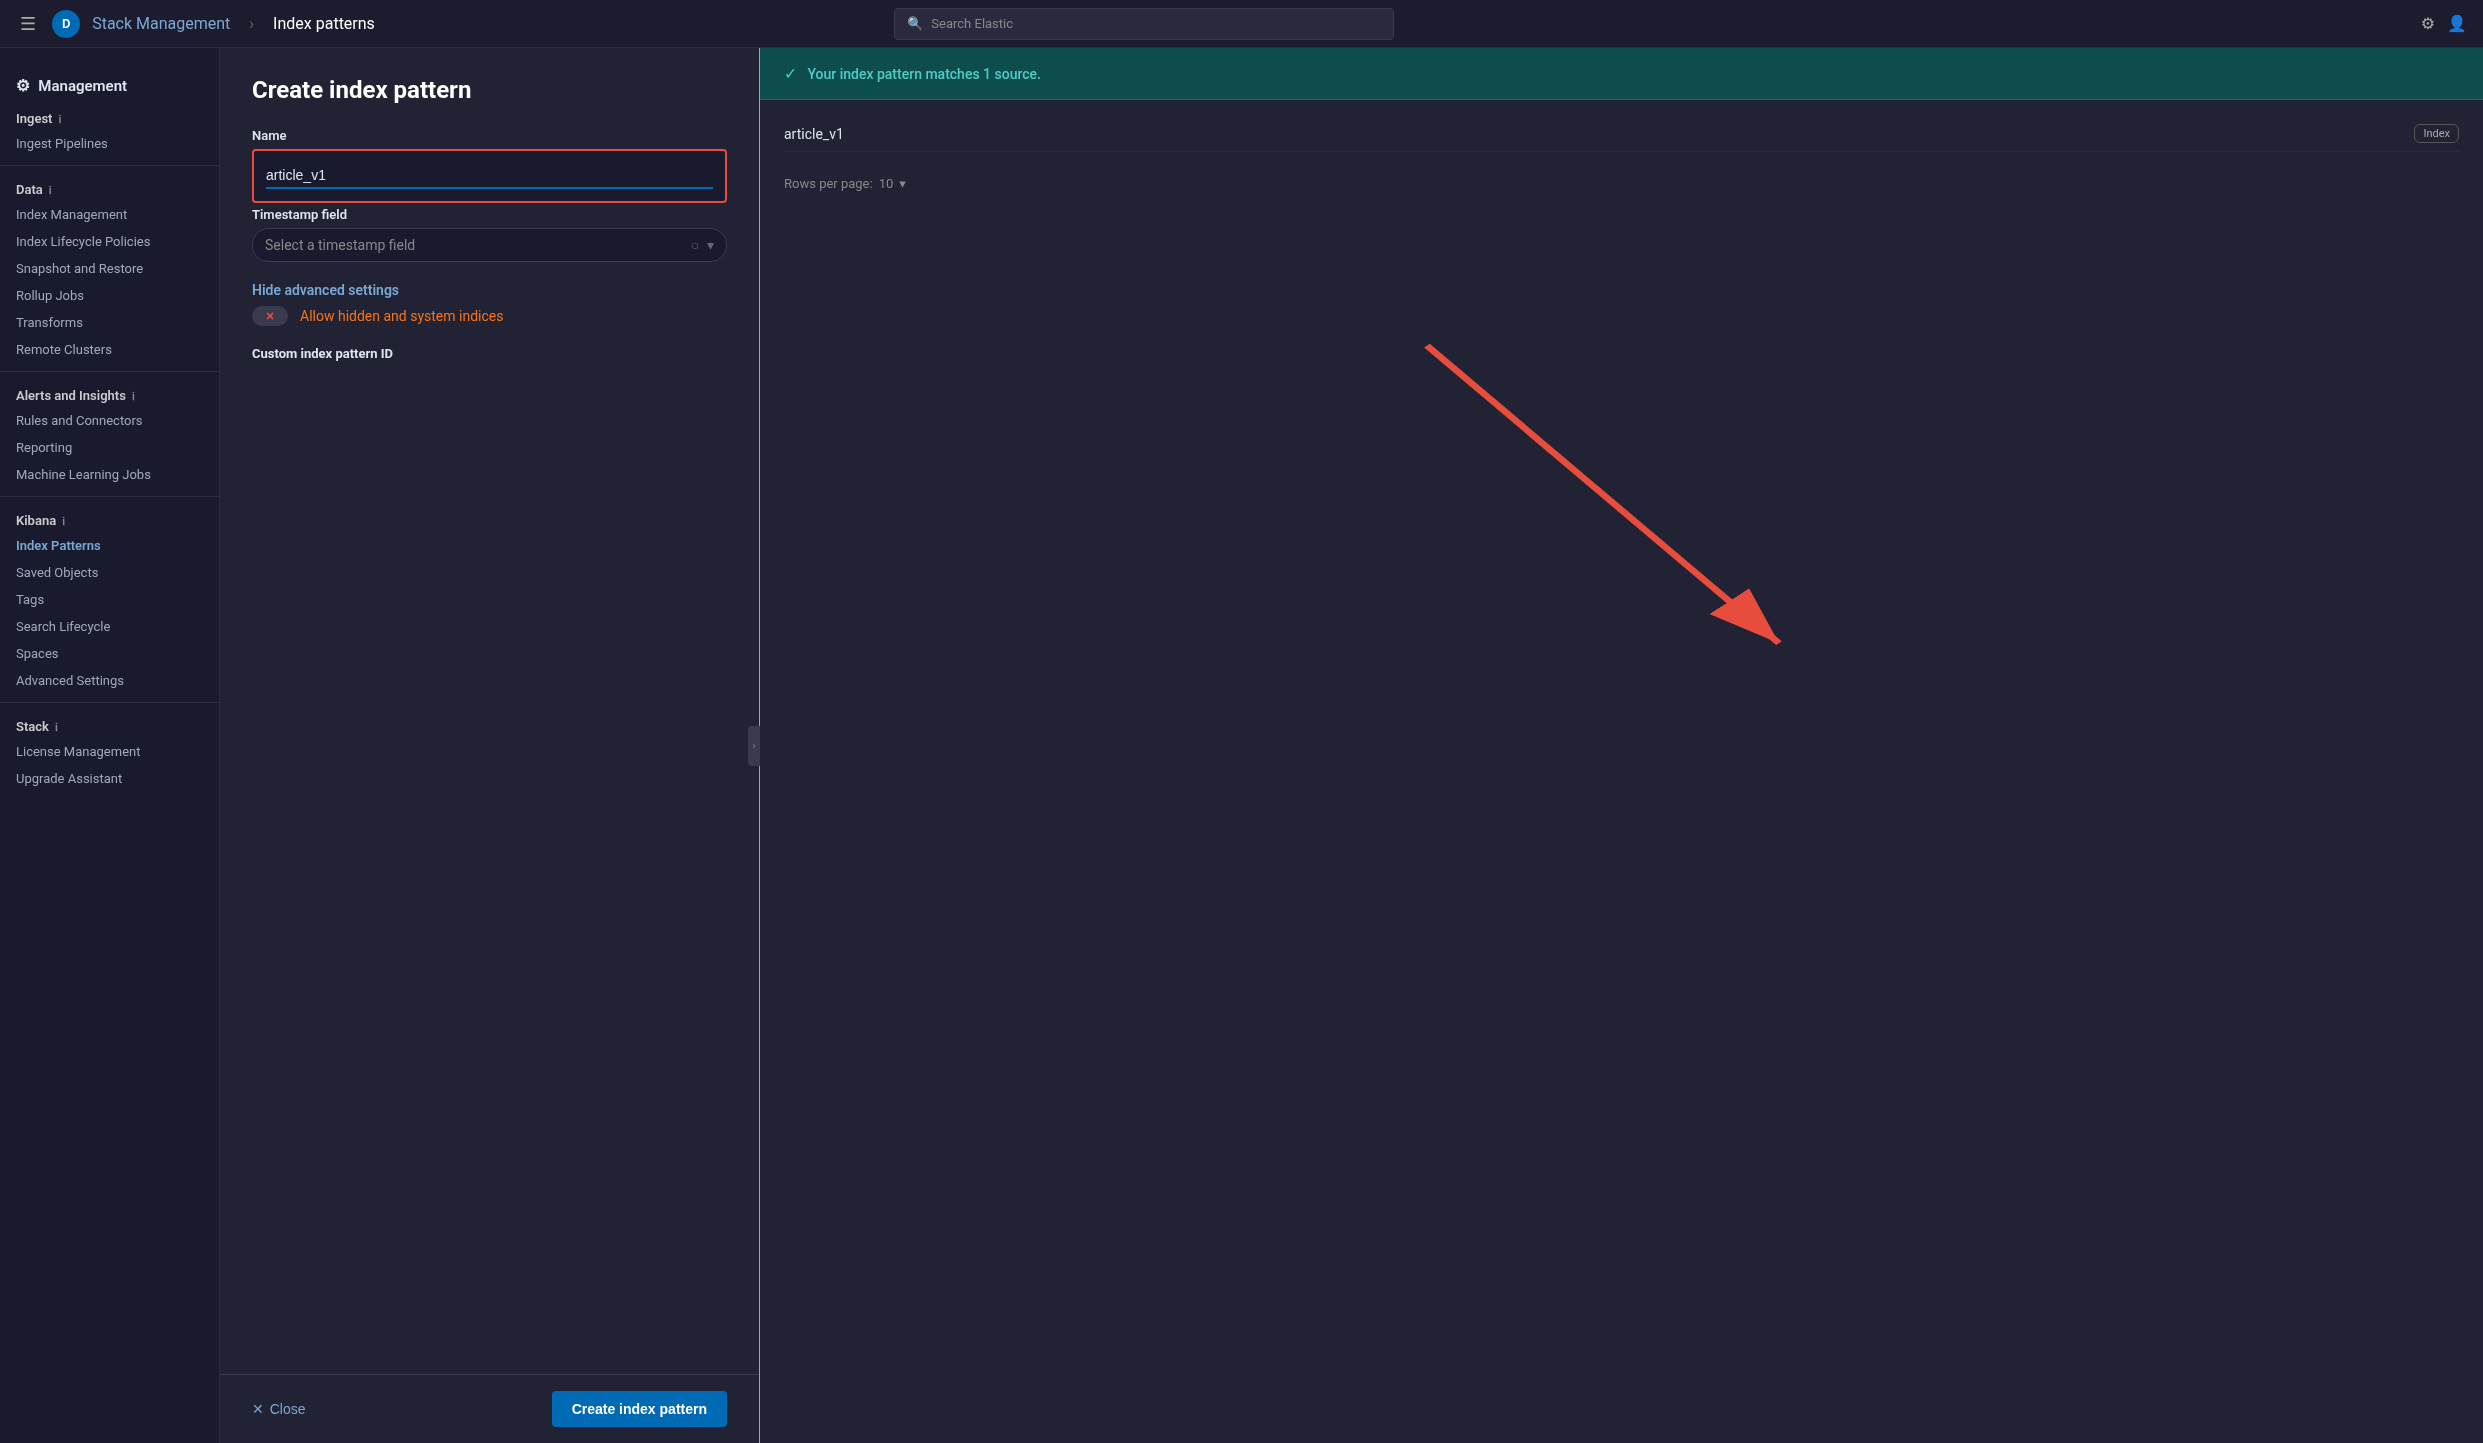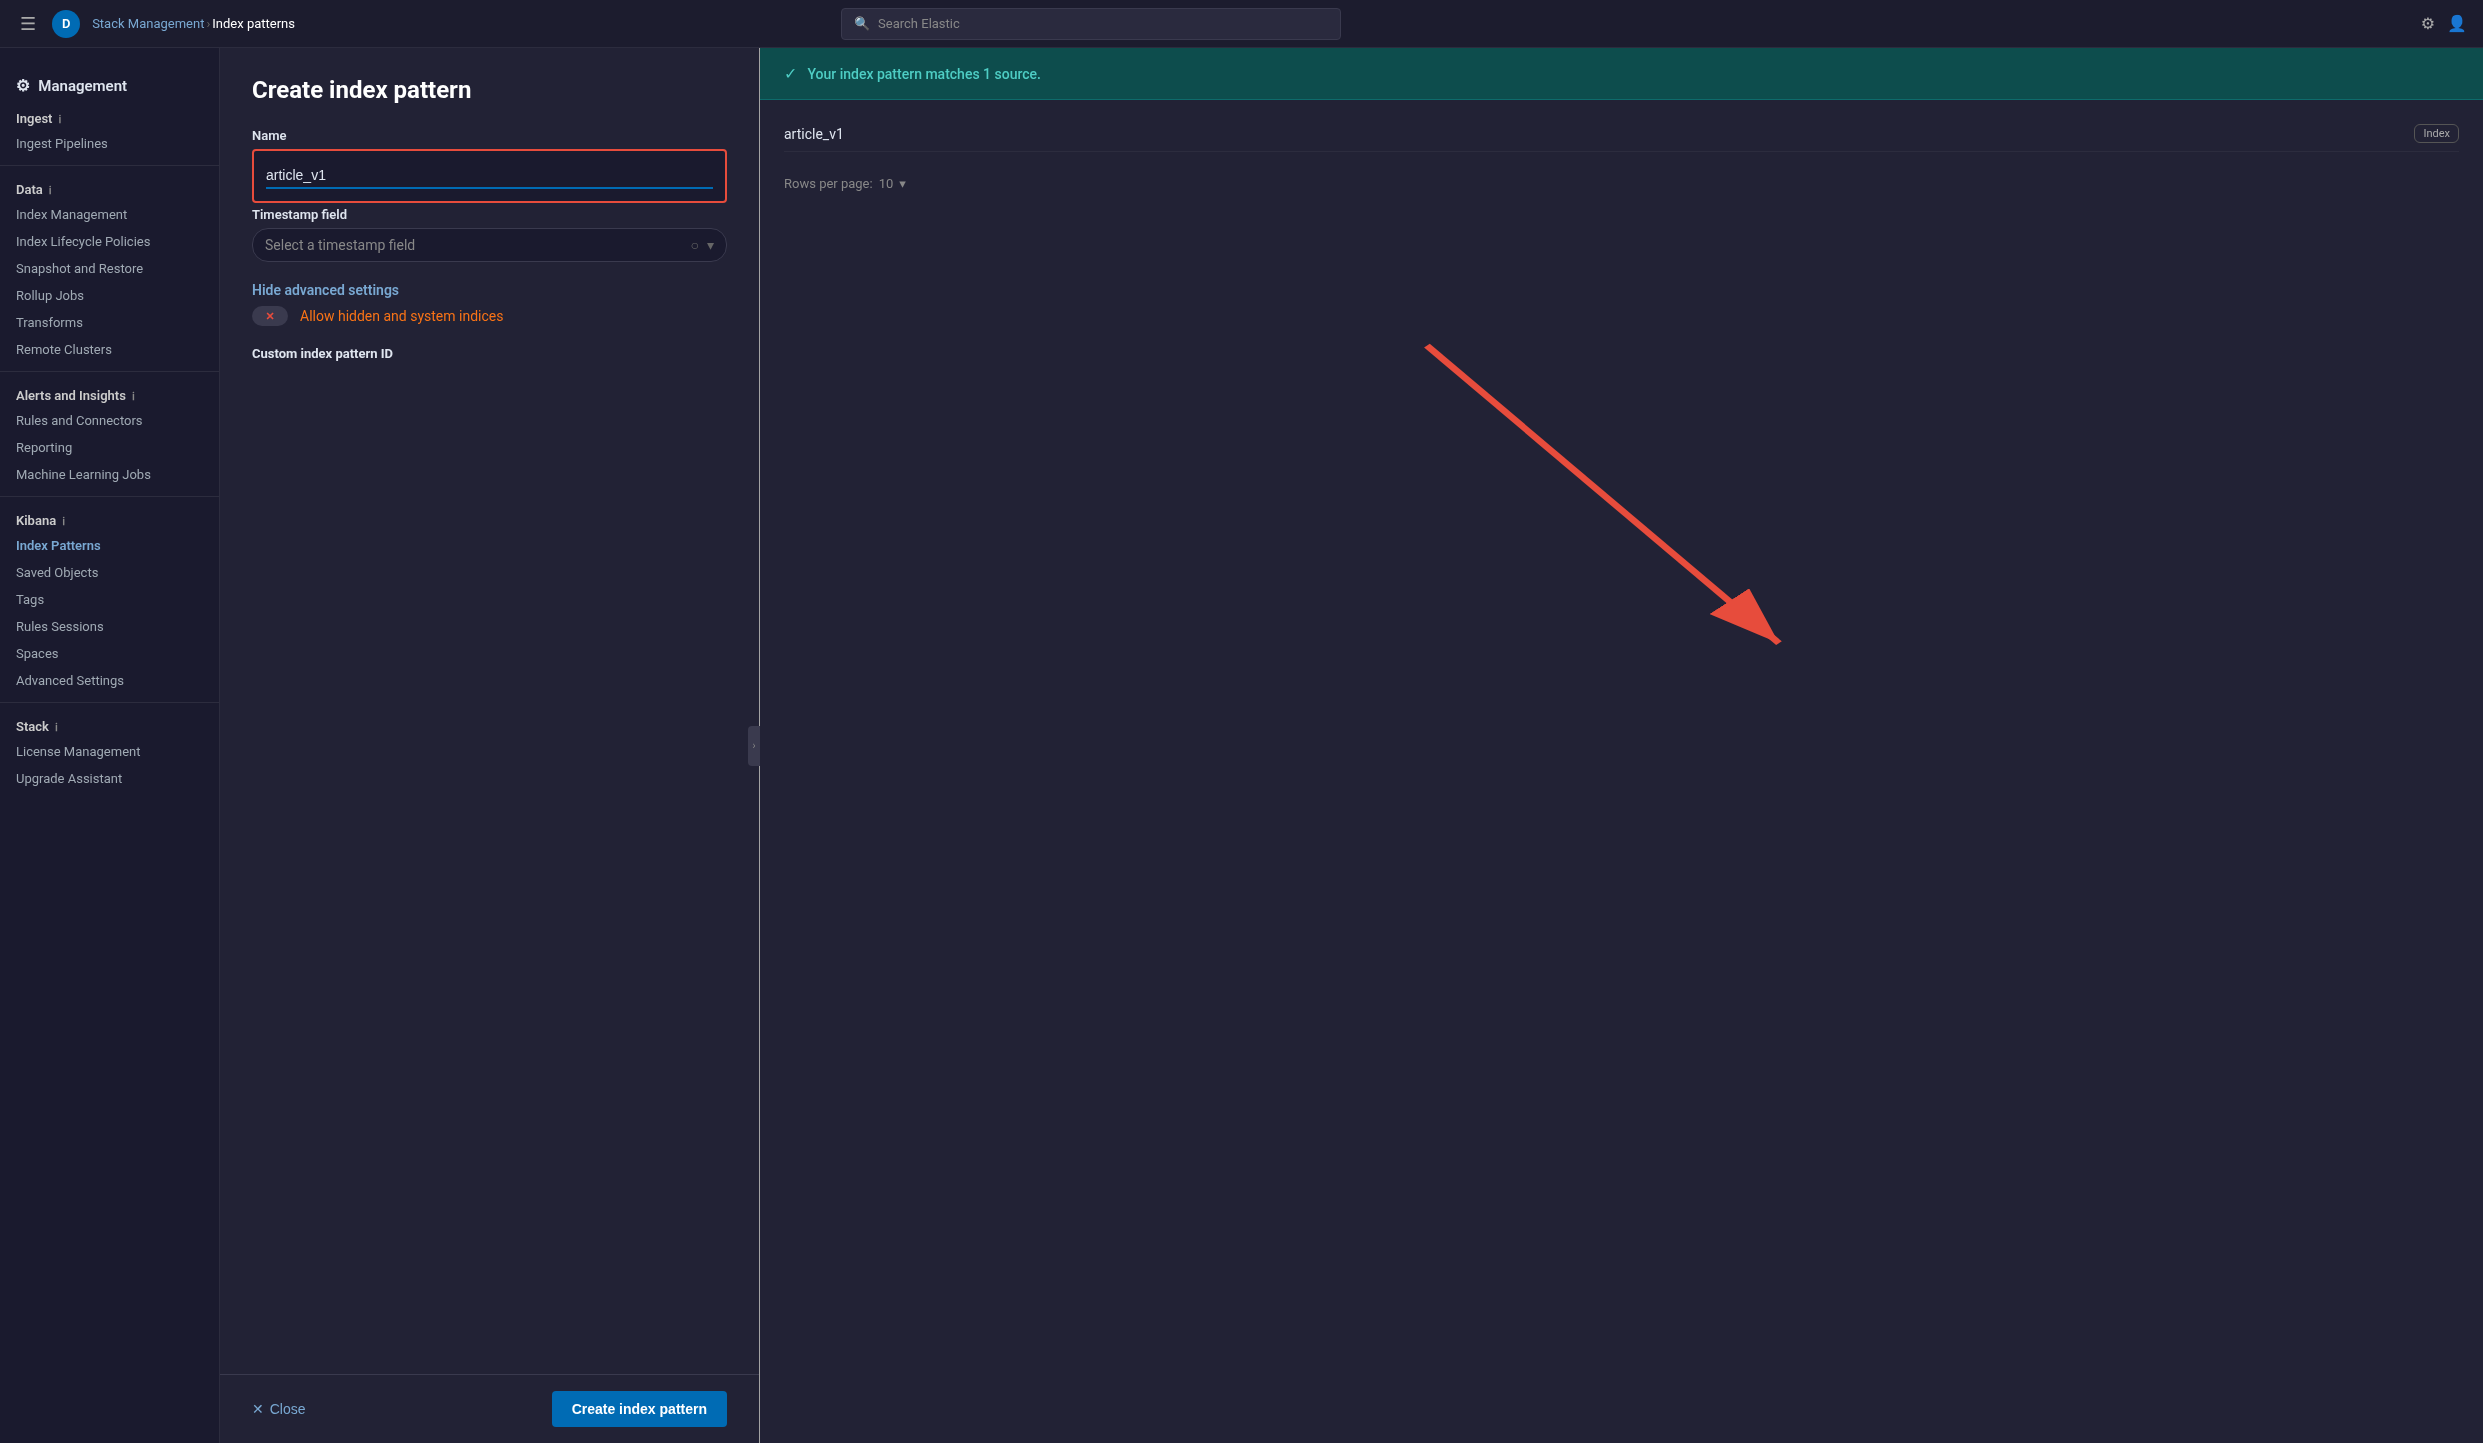--- a/index.html
+++ b/index.html
@@ -38,22 +38,22 @@
       display: flex;
       align-items: center;
       justify-content: center;
       font-size: 13px;
       font-weight: 600;
       color: #fff;
     }
     .breadcrumb {
       display: flex;
       align-items: center;
-      gap: 2px;
-      font-size: 13px;
+      gap: 19px;
+      font-size: 16px;
       justify-content: center;
     }
     .breadcrumb-item {
       color: #79a8d2;
       cursor: pointer;
     }
     .breadcrumb-item.active { color: #fff; }
     .breadcrumb-sep { color: #666; }
 
     .search-bar {
@@ -546,21 +546,21 @@
 
     <hr class="divider">
 
     <div class="sidebar-section-header">
       <span>Kibana</span>
       <span class="info-icon">ℹ</span>
     </div>
     <div class="sidebar-item active">Index Patterns</div>
     <div class="sidebar-item">Saved Objects</div>
     <div class="sidebar-item">Tags</div>
-    <div class="sidebar-item">Rules Sessions</div>
+    <div class="sidebar-item">Search Lifecycle</div>
     <div class="sidebar-item">Spaces</div>
     <div class="sidebar-item">Advanced Settings</div>
 
     <hr class="divider">
 
     <div class="sidebar-section-header">
       <span>Stack</span>
       <span class="info-icon">ℹ</span>
     </div>
     <div class="sidebar-item">License Management</div>

